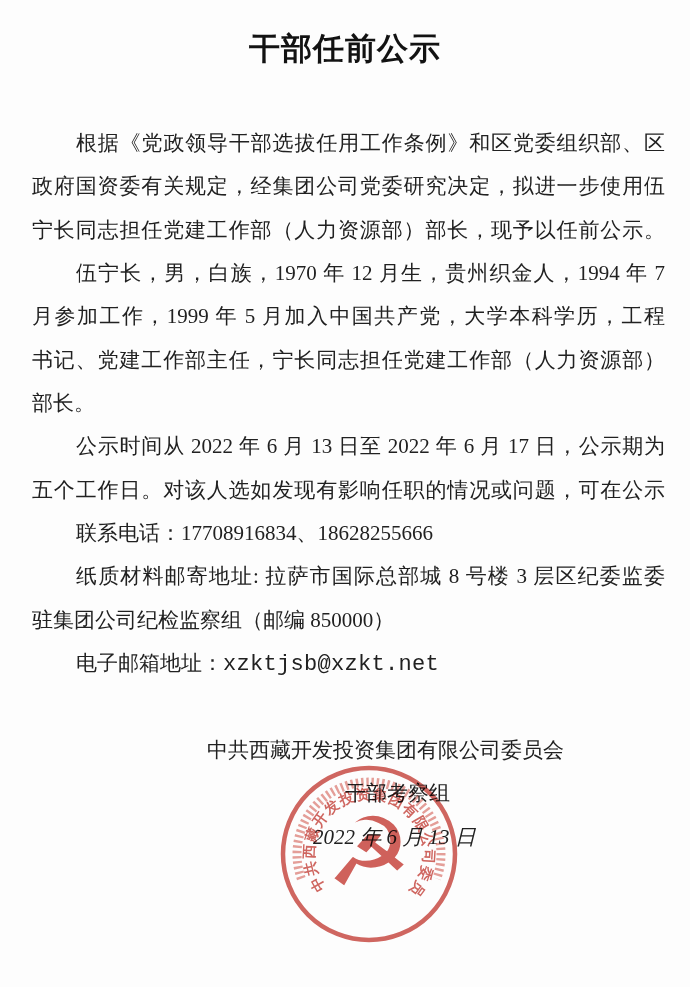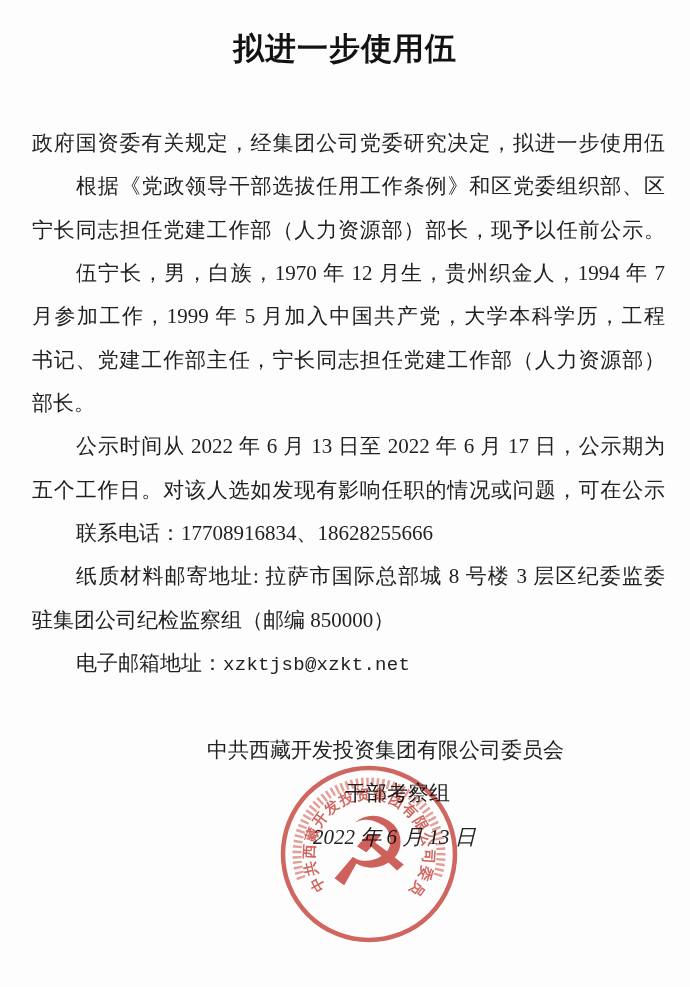--- a/index.html
+++ b/index.html
@@ -16,42 +16,42 @@
   }
   .content {
     position:absolute; left:32px; top:122px; width:633px;
     font-size:21px;
   }
   .line { height:43.35px; line-height:43.35px; }
   .line.justify { text-align:justify; text-align-last:justify; }
   .line.indent { text-indent:44px; }
   .line.blank { }
   .bold { font-weight:normal; }
-  .mono { font-family:"Liberation Mono", monospace; font-size:19px; letter-spacing:0.3px; }
+  .mono { font-family:"Liberation Mono", monospace; font-size:22px; letter-spacing:0.3px; }
   .seal {
     position:absolute; left:269px; top:754px;
     mix-blend-mode:multiply; opacity:0.85; pointer-events:none;
   }
   .seal-rim { fill:none; stroke:#c94c45; stroke-width:4.5; }
   .seal-tib { fill:none; stroke:#d97068; stroke-width:9; stroke-dasharray:2.4 2.8; opacity:0.8; }
   .seal-ring-text { font-size:14.5px; letter-spacing:1.2px; fill:#c94c45;
     font-family:"Liberation Serif", serif; font-weight:bold; }
   .seal-emblem { font-size:95px; fill:#c9463f;
     font-family:"DejaVu Sans", sans-serif; }
 </style>
 </head>
 <body>
 
 <div class="page">
 
-  <div class="doc-title">拟进一步使用伍</div>
+  <div class="doc-title">干部任前公示</div>
 
   <div class="content">
+      <div class="line justify indent">根据《党政领导干部选拔任用工作条例》和区党委组织部、区</div>
       <div class="line justify">政府国资委有关规定，经集团公司党委研究决定，拟进一步使用伍</div>
-      <div class="line justify indent">根据《党政领导干部选拔任用工作条例》和区党委组织部、区</div>
       <div class="line justify">宁长同志担任党建工作部（人力资源部）部长，现予以任前公示。</div>
       <div class="line justify indent"><span class="bold">伍宁长</span>，男，白族，1970 年 12 月生，贵州织金人，1994 年 7</div>
       <div class="line justify">月参加工作，1999 年 5 月加入中国共产党，大学本科学历，工程</div>
       <div class="line justify">书记、党建工作部主任，宁长同志担任党建工作部（人力资源部）</div>
       <div class="line">部长。</div>
       <div class="line justify indent">公示时间从 2022 年 6 月 13 日至 2022 年 6 月 17 日，公示期为</div>
       <div class="line justify">五个工作日。对该人选如发现有影响任职的情况或问题，可在公示</div>
       <div class="line indent">联系电话：17708916834、18628255666</div>
       <div class="line justify indent">纸质材料邮寄地址: 拉萨市国际总部城 8 号楼 3 层区纪委监委</div>
       <div class="line">驻集团公司纪检监察组（邮编 850000）</div>

